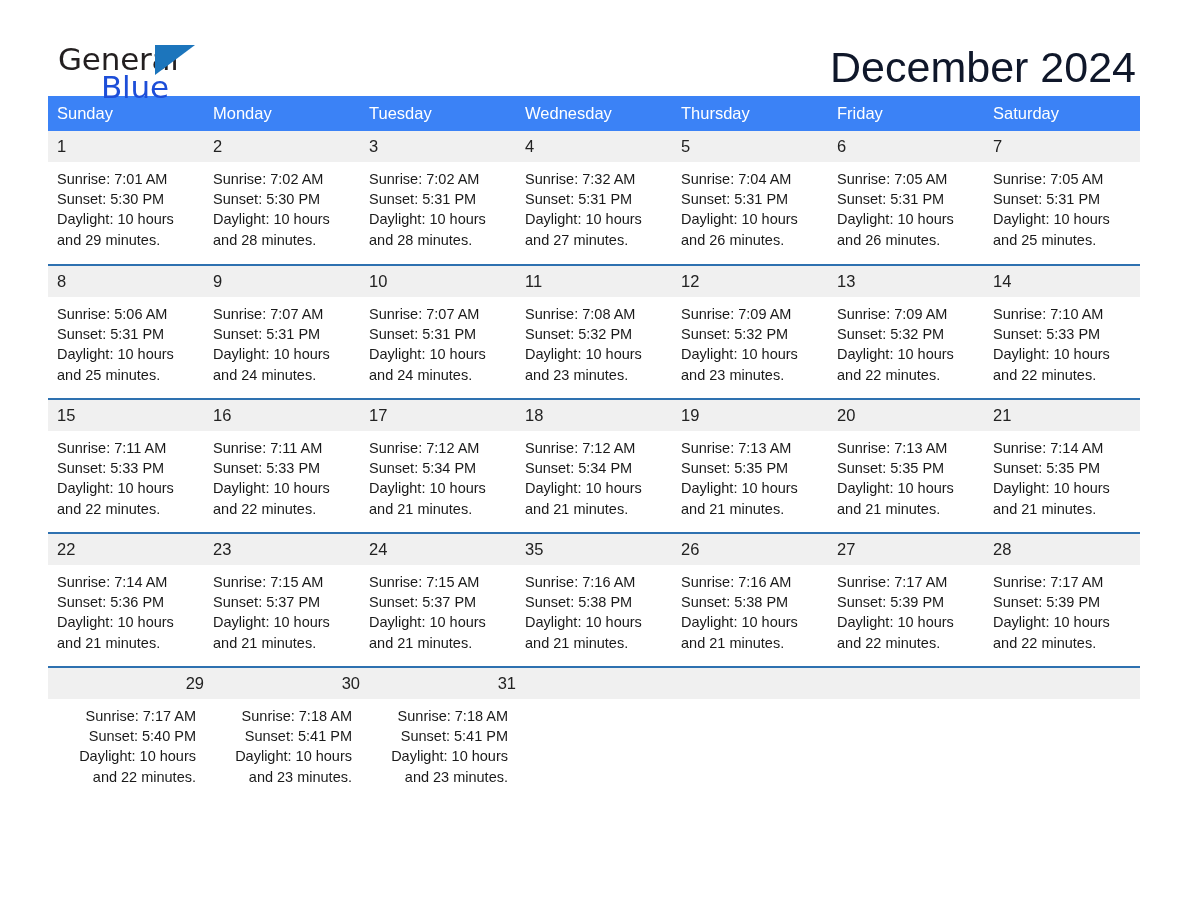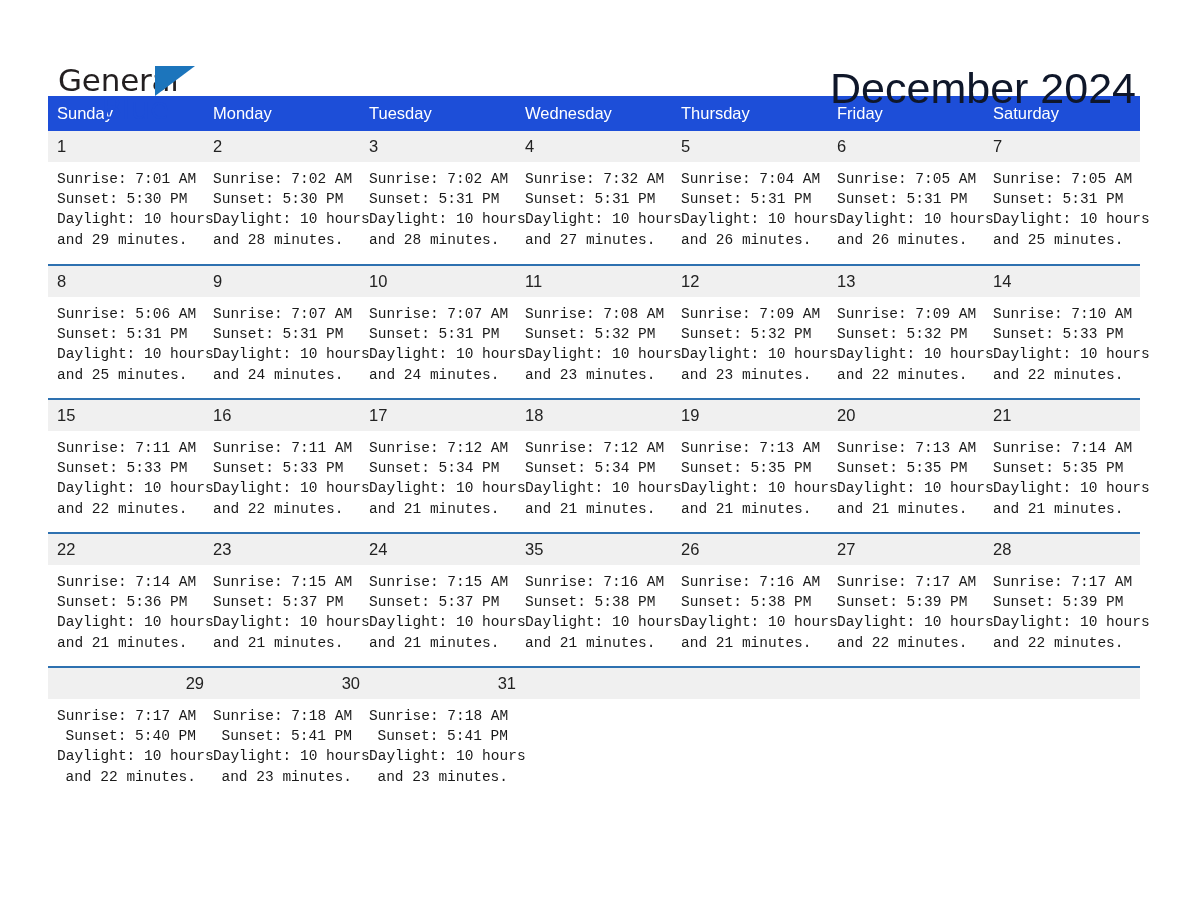--- a/index.html
+++ b/index.html
@@ -22,21 +22,21 @@
     height: 918px;
     box-sizing: border-box;
     padding: 0 48px;
   }
 
   
   .top-bar {
     display: flex;
     align-items: flex-start;
     justify-content: space-between;
-    padding-top: 63px;
+    padding-top: 42px;
     height: 78px;
     box-sizing: border-box;
   }
 
   .logo {
     position: relative;
     width: 150px;
     height: 62px;
     flex: none;
     margin-left: 10px;
@@ -100,21 +100,21 @@
   
   .cal-wrap {
     margin-top: 18px;
   }
   table.calendar {
     width: 1092px;
     border-collapse: collapse;
     table-layout: fixed;
   }
   table.calendar th {
-    background: #1d4ed8;
+    background: #3b82f6;
     color: #ffffff;
     font-weight: 400;
     font-size: 16.5px;
     text-align: left;
     padding: 7px 0 8px 9px;
     height: 20px;
     vertical-align: middle;
   }
 
   tr.week > td {
@@ -147,21 +147,20 @@
   }
   td.blank .daynum {
     background: #f0f0f0;
   }
 
   .info {
     padding: 7px 8px 0 9px;
     font-size: 14.5px;
     line-height: 20.2px;
     color: #1a1a1a;
-    font-family: Liberation Mono, monospace;
   }
   .info div {
     white-space: nowrap;
   }
 </style>
 </head>
 <body>
 
 <div class="page">
 

